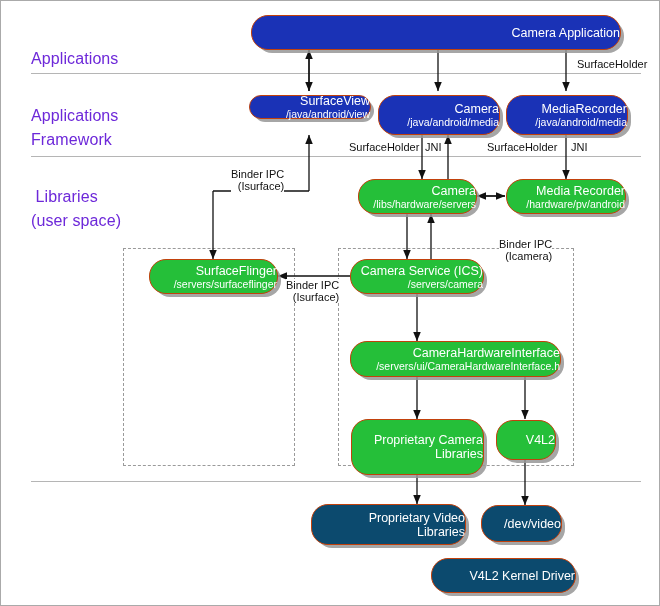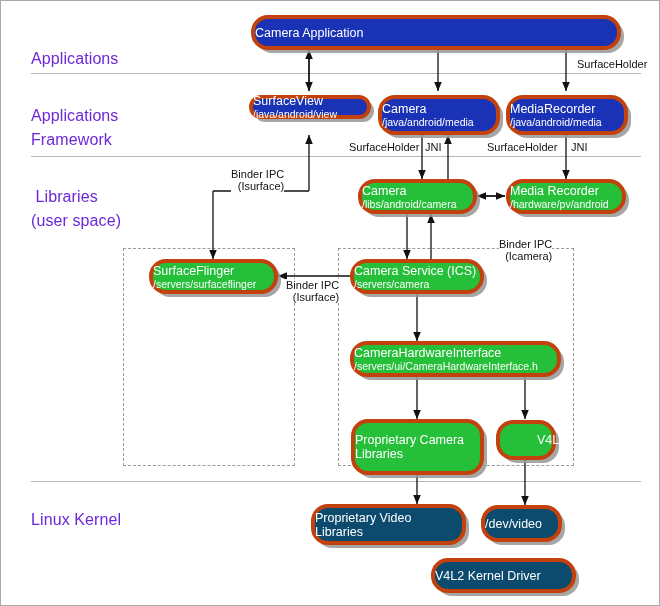--- a/index.html
+++ b/index.html
@@ -7,22 +7,22 @@
   #stage{position:relative;width:660px;height:606px;background:#ffffff;
          border:1px solid #aaaaaa;box-sizing:border-box;overflow:hidden;}
 
   
   .divider{position:absolute;left:30px;right:18px;height:1px;background:#b5b5b5;}
   .layer-label{position:absolute;color:#6d28d9;font-size:16px;line-height:24px;
                white-space:pre;letter-spacing:0.1px;margin-top:16px;}
 
   
   .node{position:absolute;box-sizing:border-box;border-radius:17px;
-        display:flex;flex-direction:column;align-items:flex-start;justify-content:center;
-        color:#ffffff;text-align:center;border:4px solid #c2410c;
+        display:flex;flex-direction:column;align-items:flex-end;justify-content:center;
+        color:#ffffff;text-align:center;border:1px solid #c2410c;
         box-shadow:4px 4px 0 -1px rgba(150,150,150,0.85);z-index:5;}
   .node .t1{font-size:12.5px;line-height:14px;white-space:nowrap;}
   .node .t2{font-size:10.5px;line-height:12px;white-space:nowrap;}
   .node.blue{background:#1a32b6;}
   .node.green{background:#25bf39;}
   .node.red{background:#0c4a6e;}
 
   
   .dashgroup{position:absolute;border:1.5px dashed #9a9a9a;box-sizing:border-box;z-index:1;}
 
@@ -40,21 +40,20 @@
 
   <div class="divider" style="top:72px;"></div>
   <div class="divider" style="top:155px;"></div>
   <div class="divider" style="top:480px;"></div>
 
   <div class="layer-label" style="left: 30px; top: 30px; white-space: pre;">Applications</div>
   <div class="layer-label" style="left: 30px; top: 87px; white-space: pre;">Applications
 Framework</div>
   <div class="layer-label" style="left: 30px; top: 168px; white-space: pre;"> Libraries
 (user space)</div>
-  <div class="layer-label" style="left: 30px; top: 491px; white-space: pre;">Linux Kernel</div>
 
   <div class="dashgroup" style="left:122px;top:247px;width:172px;height:218px;"></div>
   <div class="dashgroup" style="left:337px;top:247px;width:236px;height:218px;"></div>
 
   <svg class="wires" viewBox="0 0 660 606">
     <defs>
       <marker id="ah" markerWidth="9" markerHeight="9" refX="7.2" refY="3" orient="auto">
         <path d="M0,0 L7.4,3 L0,6 z" fill="#111"></path>
       </marker>
       <marker id="ah2" markerWidth="9" markerHeight="9" refX="7.2" refY="3" orient="auto">
@@ -117,21 +116,21 @@
     <span class="t2">/java/android/media</span>
   </div>
 
   <div class="node blue" style="left:505px;top:94px;width:122px;height:40px;">
     <span class="t1">MediaRecorder</span>
     <span class="t2">/java/android/media</span>
   </div>
 
   <div class="node green" style="left:357px;top:178px;width:119px;height:35px;">
     <span class="t1">Camera</span>
-    <span class="t2">/libs/android/camera</span>
+    <span class="t2">/libs/hardware/servers</span>
   </div>
 
   <div class="node green" style="left:505px;top:178px;width:120px;height:35px;">
     <span class="t1">Media Recorder</span>
     <span class="t2">/hardware/pv/android</span>
   </div>
 
   <div class="node green" style="left:148px;top:258px;width:129px;height:35px;">
     <span class="t1">SurfaceFlinger</span>
     <span class="t2">/servers/surfaceflinger</span>

